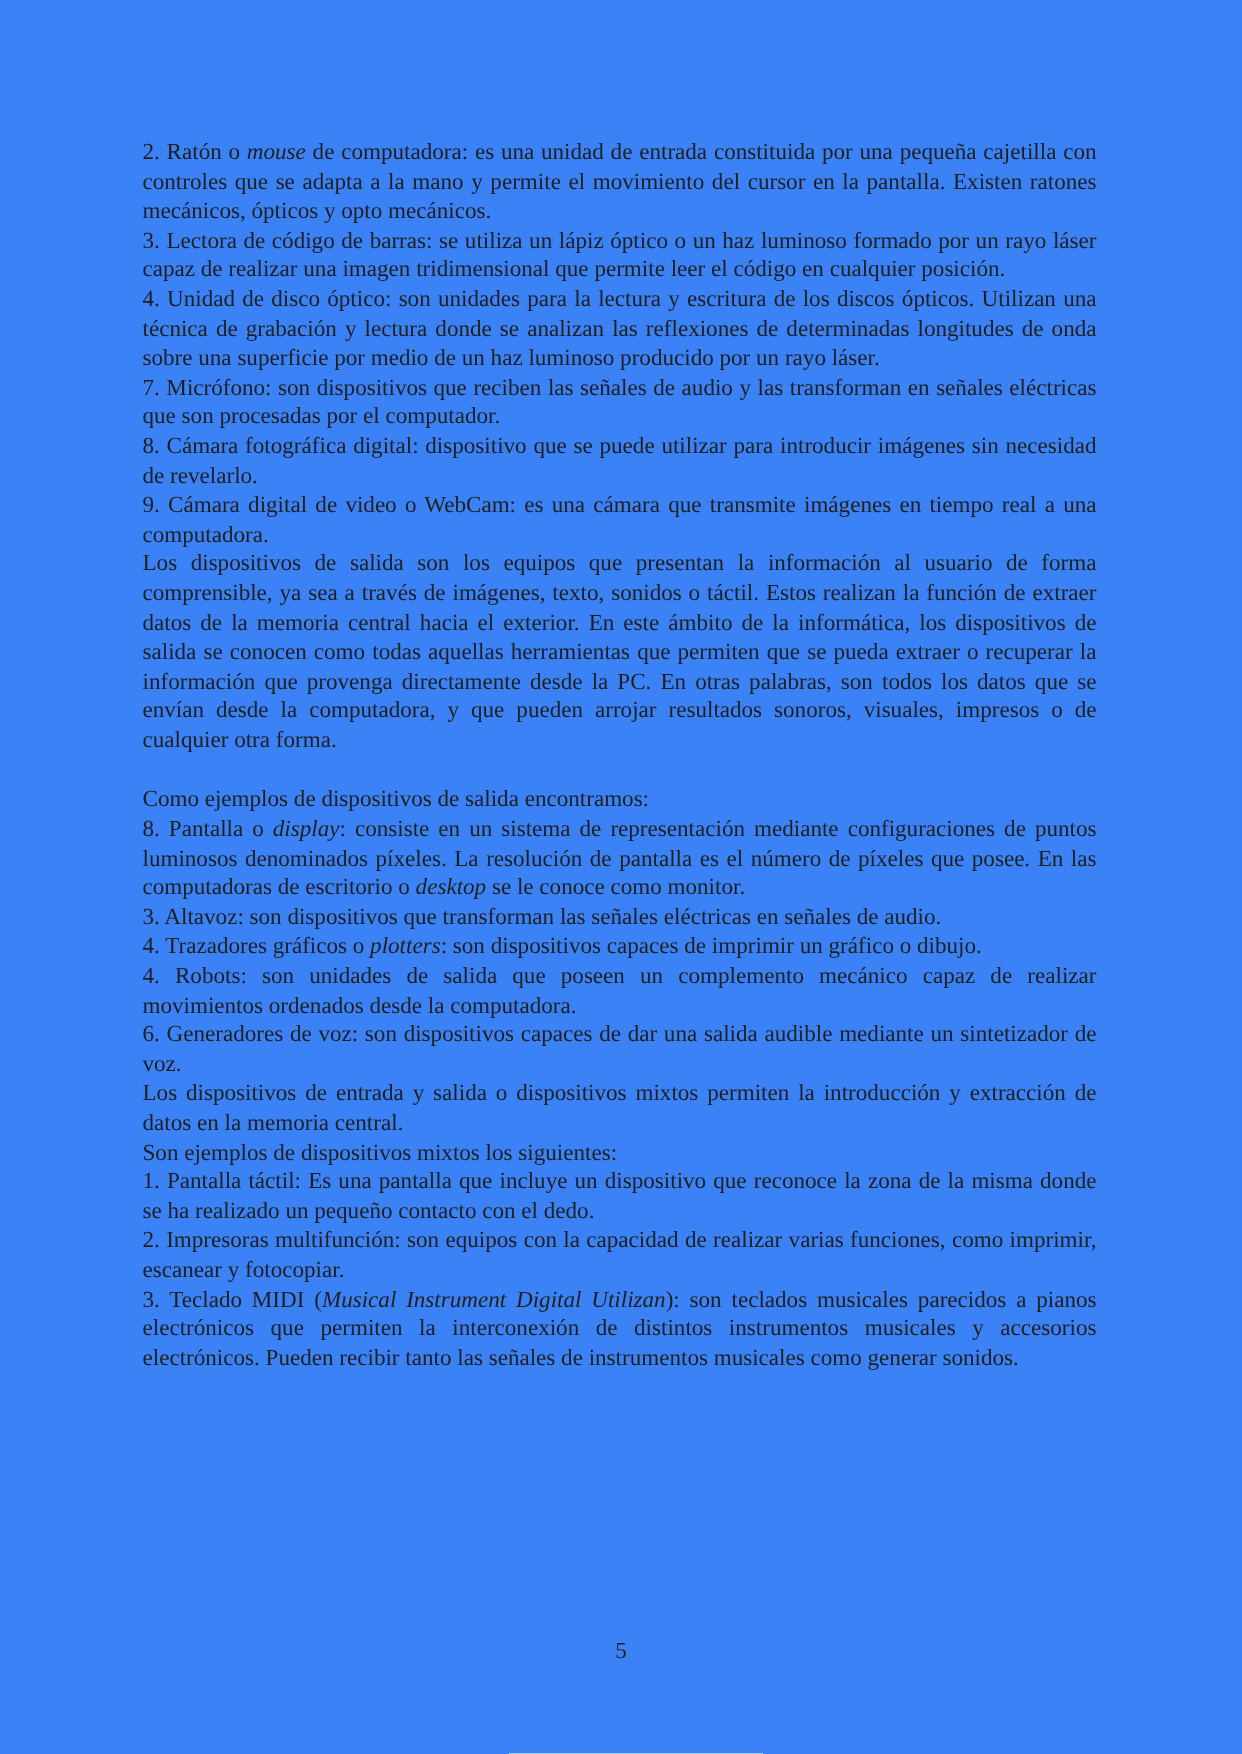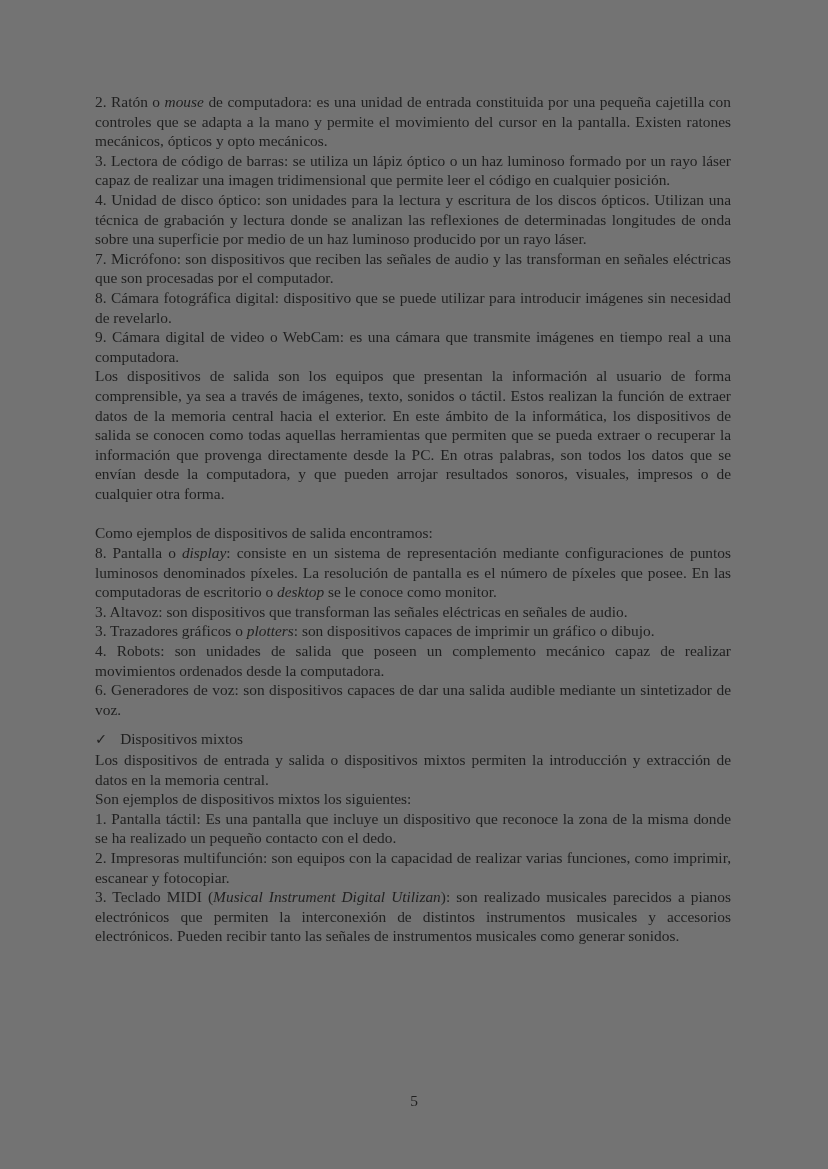--- a/index.html
+++ b/index.html
@@ -4,21 +4,21 @@
 <style>
   html, body {
     margin: 0;
     padding: 0;
     background: #ffffff;
   }
   .page {
     position: relative;
     width: 828px;
     height: 1169px;
-    background: #737373;
+    background: #3b82f6;
     overflow: hidden;
     font-family: "Liberation Serif", serif;
     color: #1f1f1f;
   }
   .content {
     position: absolute;
     left: 95px;
     top: 92px;
     width: 636px;
     font-size: 15.4px;
@@ -76,34 +76,33 @@
 
     <div class="spacer"></div>
 
     <p><span>Como ejemplos de dispositivos de salida encontramos:</span></p>
 
     <p><span>8. Pantalla o </span><em>display</em><span>: consiste en un sistema de representación mediante configuraciones de puntos luminosos denominados píxeles. La resolución de pantalla es el número de píxeles que posee. En las computadoras de escritorio o </span><em>desktop</em><span> se le conoce como monitor.</span></p>
 
 
     <p><span>3. Altavoz: son dispositivos que transforman las señales eléctricas en señales de audio.</span></p>
 
-    <p><span>3. Trazadores gráficos o </span><em>plotters</em><span>: son dispositivos capaces de imprimir un gráfico o dibujo.</span></p>
+    <p><span>4. Trazadores gráficos o </span><em>plotters</em><span>: son dispositivos capaces de imprimir un gráfico o dibujo.</span></p>
 
     <p><span>4. Robots: son unidades de salida que poseen un complemento mecánico capaz de realizar movimientos ordenados desde la computadora.</span></p>
 
     <p><span>6. Generadores de voz: son dispositivos capaces de dar una salida audible mediante un sintetizador de voz.</span></p>
 
-    <p class="heading"><span class="check">✓</span><span>Dispositivos mixtos</span></p>
 
     <p><span>Los dispositivos de entrada y salida o dispositivos mixtos permiten la introducción y extracción de datos en la memoria central.</span></p>
 
     <p><span>Son ejemplos de dispositivos mixtos los siguientes:</span></p>
 
     <p><span>1. Pantalla táctil: Es una pantalla que incluye un dispositivo que reconoce la zona de la misma donde se ha realizado un pequeño contacto con el dedo.</span></p>
 
     <p><span>2. Impresoras multifunción: son equipos con la capacidad de realizar varias funciones, como imprimir, escanear y fotocopiar.</span></p>
 
-    <p><span>3. Teclado MIDI (</span><em>Musical Instrument Digital Utilizan</em><span>): son realizado musicales parecidos a pianos electrónicos que permiten la interconexión de distintos instrumentos musicales y accesorios electrónicos. Pueden recibir tanto las señales de instrumentos musicales como generar sonidos.</span></p>
+    <p><span>3. Teclado MIDI (</span><em>Musical Instrument Digital Utilizan</em><span>): son teclados musicales parecidos a pianos electrónicos que permiten la interconexión de distintos instrumentos musicales y accesorios electrónicos. Pueden recibir tanto las señales de instrumentos musicales como generar sonidos.</span></p>
 
   </div>
 
   <div class="page-number">5</div>
 </div>
 
 </body></html>

